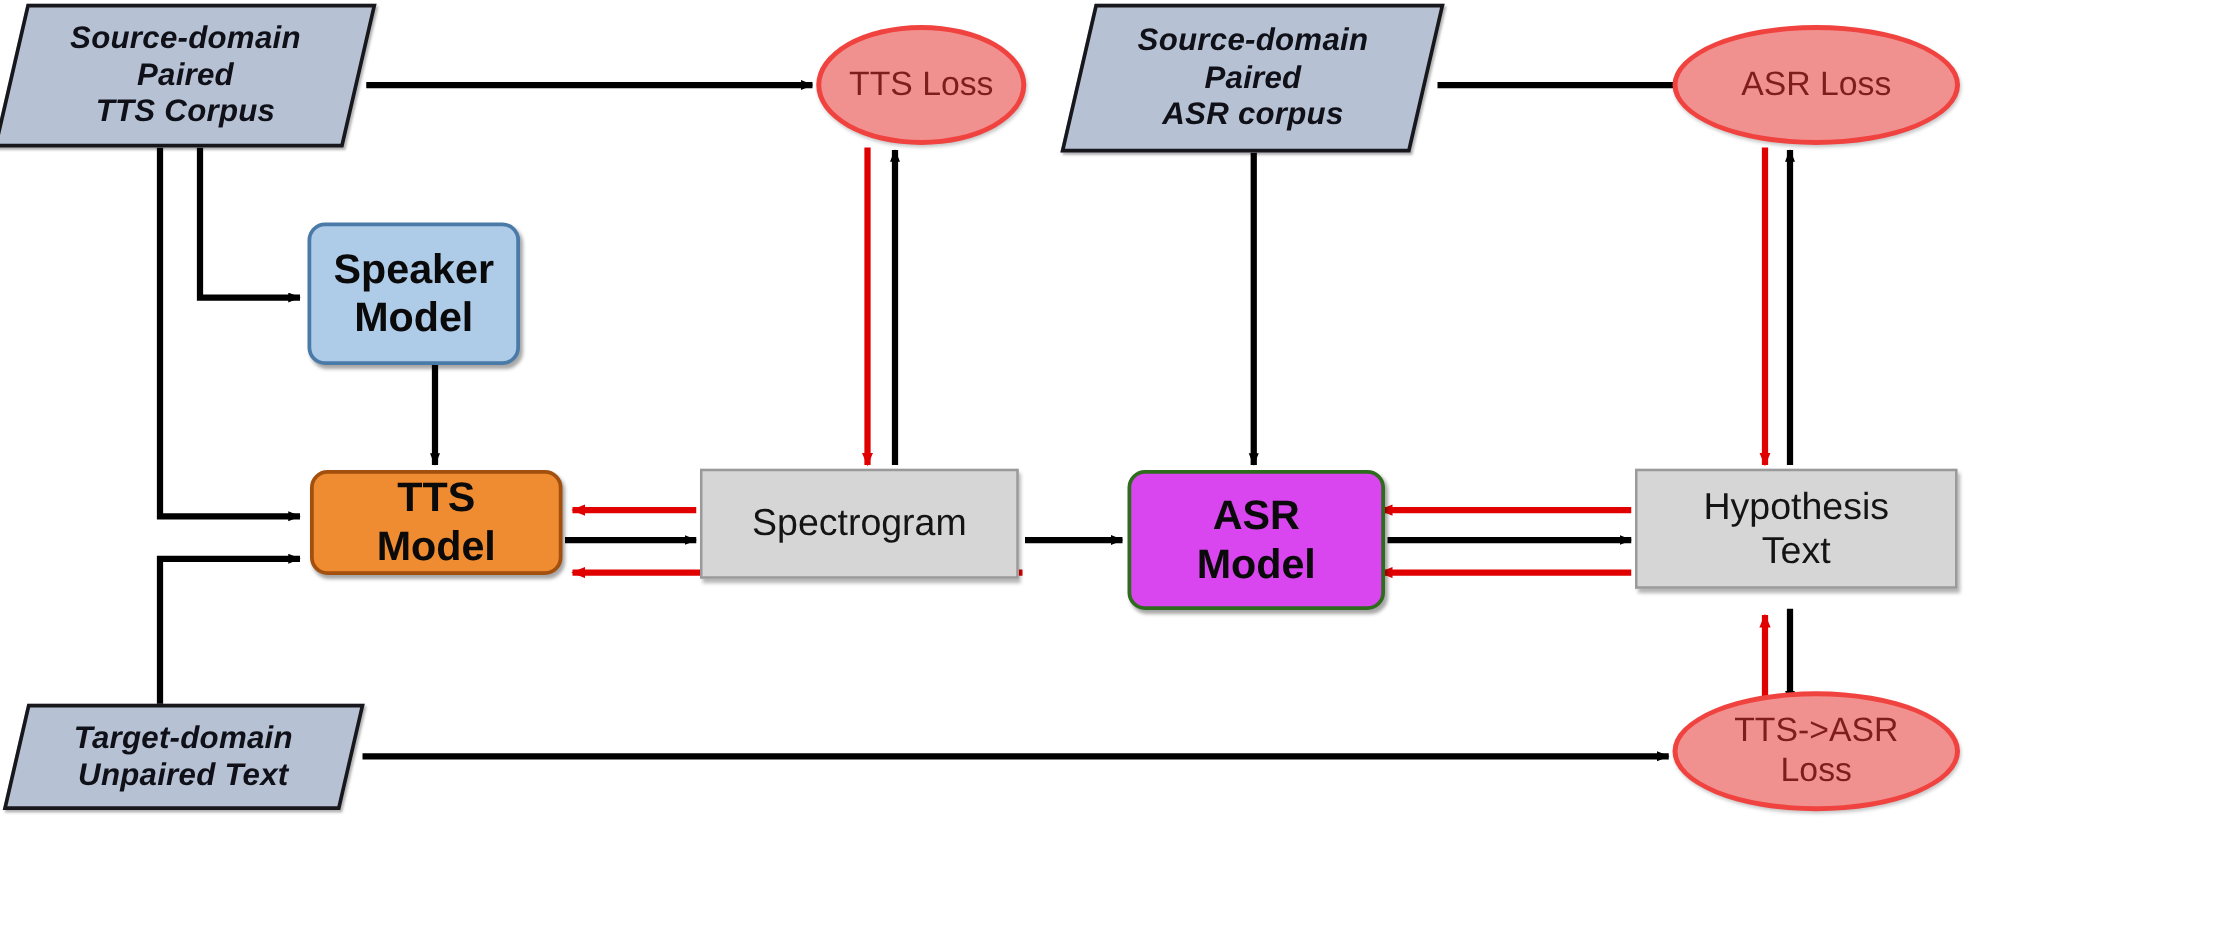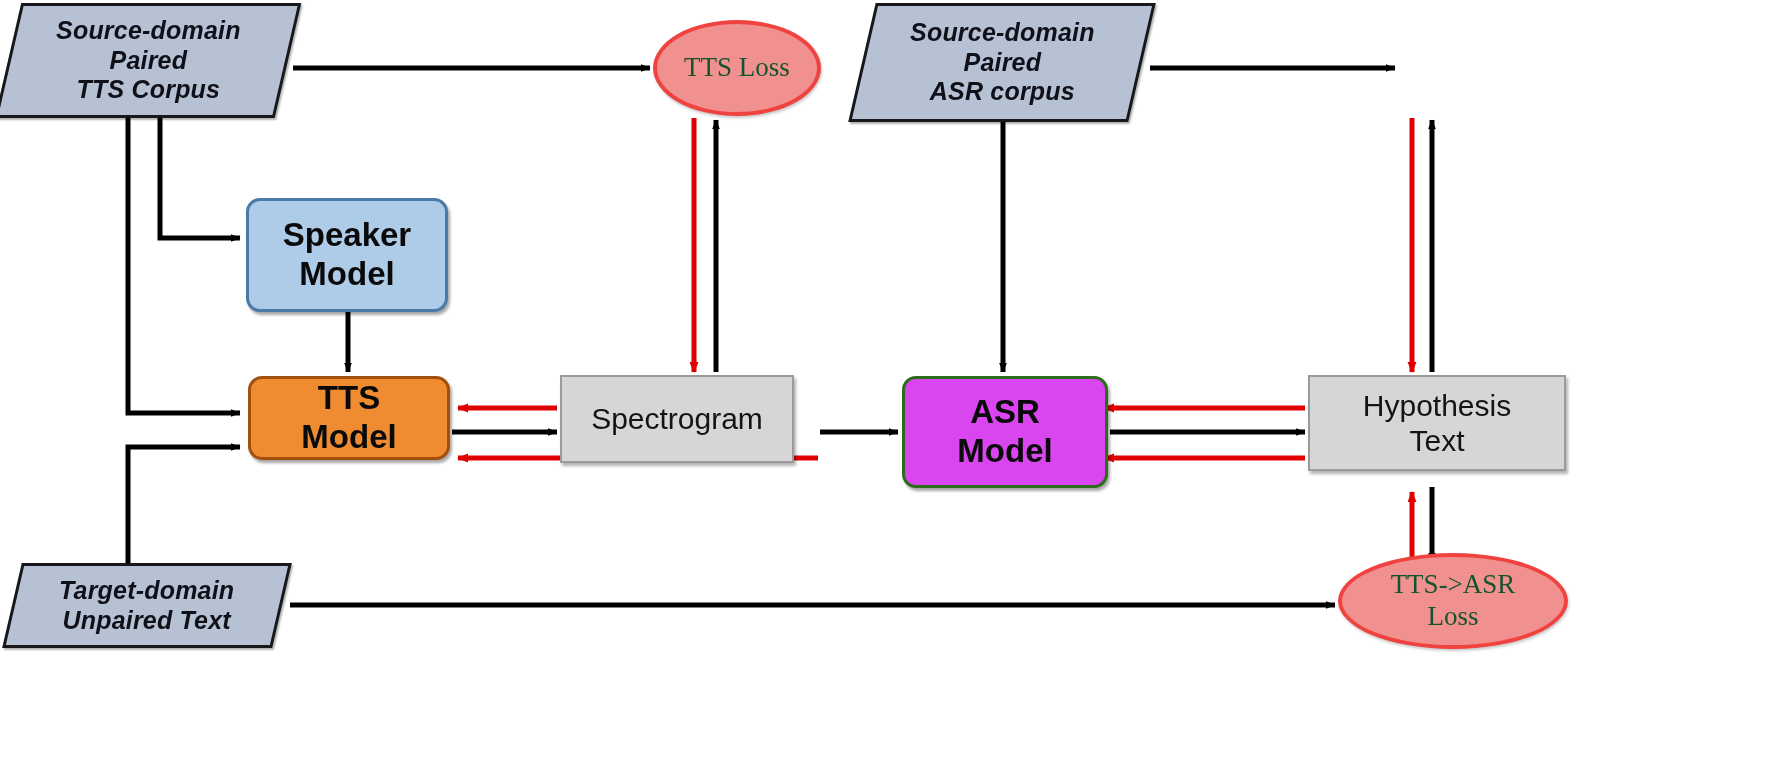--- a/index.html
+++ b/index.html
@@ -40,21 +40,21 @@
   .gbox{background:#d6d6d6;border:2px solid #9a9a9a;box-shadow:2px 3px 3px rgba(0,0,0,.30);}
   .gbox .lbl{color:#141414;font-size:30px;font-weight:normal;}
 
   
   .ell{
     background:#f0918f;
     border:4px solid #f0433f;
     border-radius:50%;
     box-shadow:1px 2px 3px rgba(0,0,0,.22);
   }
-  .ell .lbl{color:#14532d;font-size:27px;font-weight:normal;font-family:Liberation Serif, serif;}
+  .ell .lbl{color:#7f1d1d;font-size:27px;font-weight:normal;}
 
   svg{position:absolute;left:0;top:0;pointer-events:none;}
 </style>
 </head>
 <body>
 
 <div id="canvas">
 
   <svg width="1786" height="761">
     <defs>
@@ -121,47 +121,50 @@
     <span class="lbl">Source-domain
 Paired
 ASR corpus</span>
   </div>
 
   <div class="node para" style="left:12px;top:563px;width:270px;height:85px;">
     <span class="lbl">Target-domain
 Unpaired Text</span>
   </div>
 
-  <div class="node rbox speaker" style="left:246px;top:178px;width:202px;height:114px;margin-top:20px;">
+  <div class="node rbox speaker" style="left:246px;top:178px;width:170px;height:114px;">
     <span class="lbl">Speaker
 Model</span>
   </div>
 
   <div class="node rbox tts" style="left:248px;top:376px;width:202px;height:84px;">
     <span class="lbl">TTS
 Model</span>
   </div>
 
   <div class="node rbox asr" style="left:902px;top:376px;width:206px;height:112px;">
     <span class="lbl">ASR
 Model</span>
   </div>
 
-  <div class="node gbox" style="left:560px;top:375px;width:234px;height:88px;">
+  <div class="node gbox" style="left:560px;top:375px;width:255px;height:88px;">
     <span class="lbl">Spectrogram</span>
   </div>
 
   <div class="node gbox" style="left:1308px;top:375px;width:258px;height:96px;">
     <span class="lbl">Hypothesis
 Text</span>
   </div>
 
   <div class="node ell" style="left:653px;top:20px;width:168px;height:96px;">
     <span class="lbl">TTS  Loss</span>
   </div>
 
+  <div class="node ell" style="left:1338px;top:20px;width:230px;height:96px;">
+    <span class="lbl">ASR  Loss</span>
+  </div>
 
   <div class="node ell" style="left:1338px;top:553px;width:230px;height:96px;">
     <span class="lbl">TTS-&gt;ASR
 Loss</span>
   </div>
 
 </div>
 
 </body></html>

